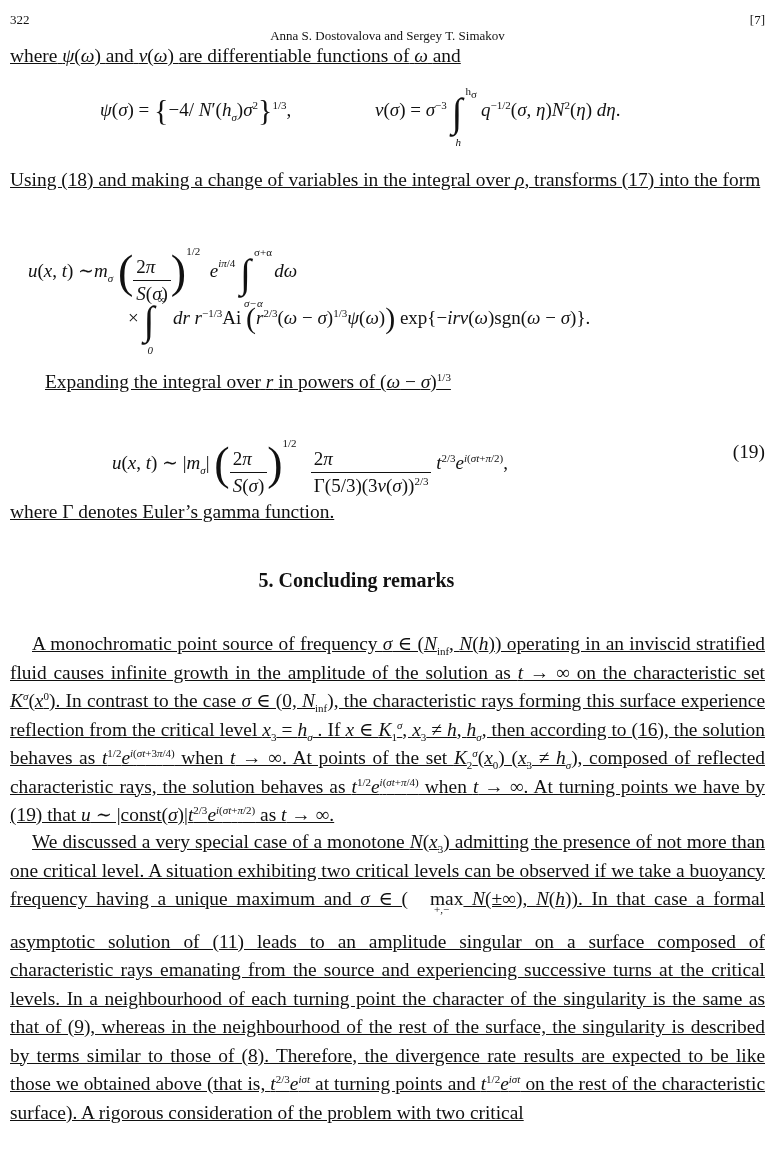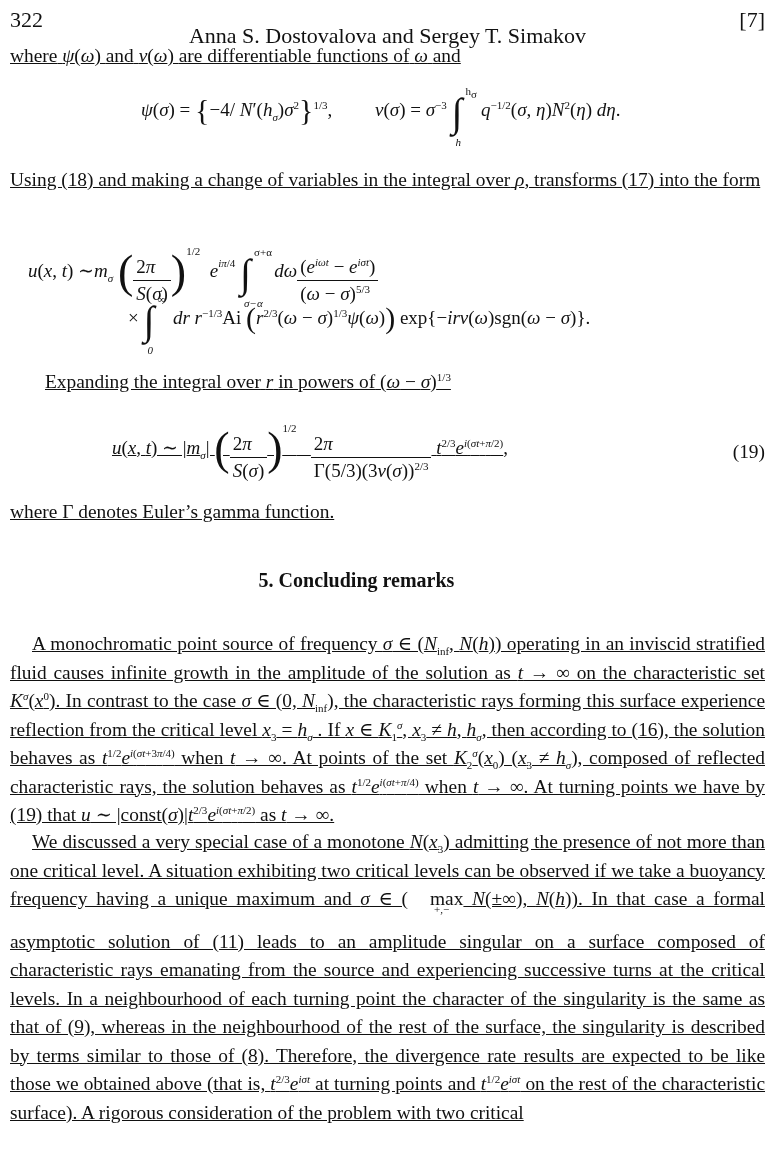--- a/index.html
+++ b/index.html
@@ -4,21 +4,21 @@
 <style>
   html, body { margin: 0; padding: 0; background: #ffffff; }
   body {
     width: 775px; height: 1167px; overflow: hidden; position: relative;
     font-family: "Liberation Serif", "DejaVu Serif", serif;
     color: #111111;
     font-size: 19.4px;
     line-height: 28.5px;
   }
   .abs { position: absolute; }
-  .header { top: 6px; left: 10px; right: 10px; height: 24px; font-size: 22px; }
+  .header { top: 6px; left: 10px; right: 10px; height: 24px; font-size: 13px; }
   .header .pg { position: absolute; left: 0; top: 0; }
   .header .run { position: absolute; left: 0; right: 0; text-align: center; top: 16px; }
   .header .sec { position: absolute; right: 0; top: 0; }
   .para { left: 10px; width: 755px; text-align: justify; text-decoration: underline; }
   .indent { text-indent: 22px; }
   i, .m { font-style: italic; }
   .eq { position: absolute; white-space: nowrap; font-size: 19px; }
   sup, sub { font-size: 11px; line-height: 0; }
   .big { font-size: 30px; vertical-align: -4px; }
   .huge { font-size: 46px; vertical-align: -10px; font-weight: lighter; }
@@ -38,50 +38,50 @@
 <div class="abs header">
   <span class="pg">322</span>
   <span class="run">Anna S. Dostovalova  and Sergey T. Simakov</span>
   <span class="sec">[7]</span>
 </div>
 
 <div class="abs para" style="top:42px;">
   <span>where</span> <i>ψ</i>(<i>ω</i>) <span>and</span> <i>ν</i>(<i>ω</i>) <span>are differentiable functions of</span> <i>ω</i> <span>and</span>
 </div>
 
-<div class="eq" style="top:96px; left:100px;margin-left:41px;">
+<div class="eq" style="top:96px; left:100px;">
   <i>ψ</i>(<i>σ</i>) = <span class="big">{</span>−4/ <i>N</i>′(<i>h</i><sub><i>σ</i></sub>)<i>σ</i><sup>2</sup><span class="big">}</span><sup>1/3</sup>,
 </div>
 <div class="eq" style="top:96px; left:375px;">
   <i>ν</i>(<i>σ</i>) = <i>σ</i><sup>−3</sup>
   <span class="int">∫<span class="up">h<sub>σ</sub></span><span class="lo">h</span></span>
   &nbsp;<i>q</i><sup>−1/2</sup>(<i>σ</i>, <i>η</i>)<i>N</i><sup>2</sup>(<i>η</i>) <i>dη</i>.
 </div>
 
 <div class="abs para" style="top:166px;">
   <span>Using (18) and making a change of variables in the integral over</span> <i>ρ</i><span>, transforms (17) into the form</span>
 </div>
 
 <div class="eq" style="top:240px; left:28px;">
   <i>u</i>(<i>x</i>, <i>t</i>) ∼<i>m</i><sub><i>σ</i></sub>
   <span class="huge">(</span><span class="frac"><span class="num">2<i>π</i></span><span class="den"><i>S</i>(<i>σ</i>)</span></span><span class="huge">)</span><sup style="vertical-align:22px">1/2</sup>
   &nbsp;<i>e</i><sup style="vertical-align:10px"><i>iπ</i>/4</sup>
   <span class="int">∫<span class="up">σ+α</span><span class="lo">σ−α</span></span>
-  &nbsp;&nbsp;<i>dω</i><span class="frac"><span class="num">(<i>e</i><sup><i>iωt</i></sup> − <i>e</i><sup><i>iσt</i></sup>)</span><span class="den">(<i>ω</i> − <i>σ</i>)<sup>5/3</sup></span></span>
+  &nbsp;&nbsp;<i>dω</i>
 </div>
 <div class="eq" style="top:304px; left:128px;">
   × <span class="int">∫<span class="up">∞</span><span class="lo">0</span></span>
   &nbsp;<i>dr r</i><sup>−1/3</sup>Ai <span class="big">(</span><i>r</i><sup>2/3</sup>(<i>ω</i> − <i>σ</i>)<sup>1/3</sup><i>ψ</i>(<i>ω</i>)<span class="big">)</span> exp{−<i>irν</i>(<i>ω</i>)sgn(<i>ω</i> − <i>σ</i>)}.
 </div>
 
 <div class="abs para" style="top:368px;margin-left:35px;">
   <span>Expanding the integral over</span> <i>r</i> <span>in powers of</span> (<i>ω</i> − <i>σ</i>)<sup>1/3</sup>
 </div>
 
-<div class="eq" style="top:417px; left:112px;text-decoration:underline;">
+<div class="eq" style="top:432px; left:112px;">
   <i>u</i>(<i>x</i>, <i>t</i>) ∼ |<i>m</i><sub><i>σ</i></sub>|
   <span class="huge">(</span><span class="frac"><span class="num">2<i>π</i></span><span class="den"><i>S</i>(<i>σ</i>)</span></span><span class="huge">)</span><sup style="vertical-align:22px">1/2</sup>
   &nbsp;&nbsp;<span class="frac"><span class="num">2<i>π</i></span><span class="den">Γ(5/3)(3<i>ν</i>(<i>σ</i>))<sup>2/3</sup></span></span>
   <i>t</i><sup>2/3</sup><i>e</i><sup><i>i</i>(<i>σt</i>+<i>π</i>/2)</sup>,
 </div>
 <span class="abs" style="top:438px; right:10px;">(19)</span>
 
 <div class="abs para" style="top:498px;">where Γ denotes Euler’s gamma function.</div>
 
 <div class="abs section-title" style="top:566px;">5.  Concluding remarks</div>

